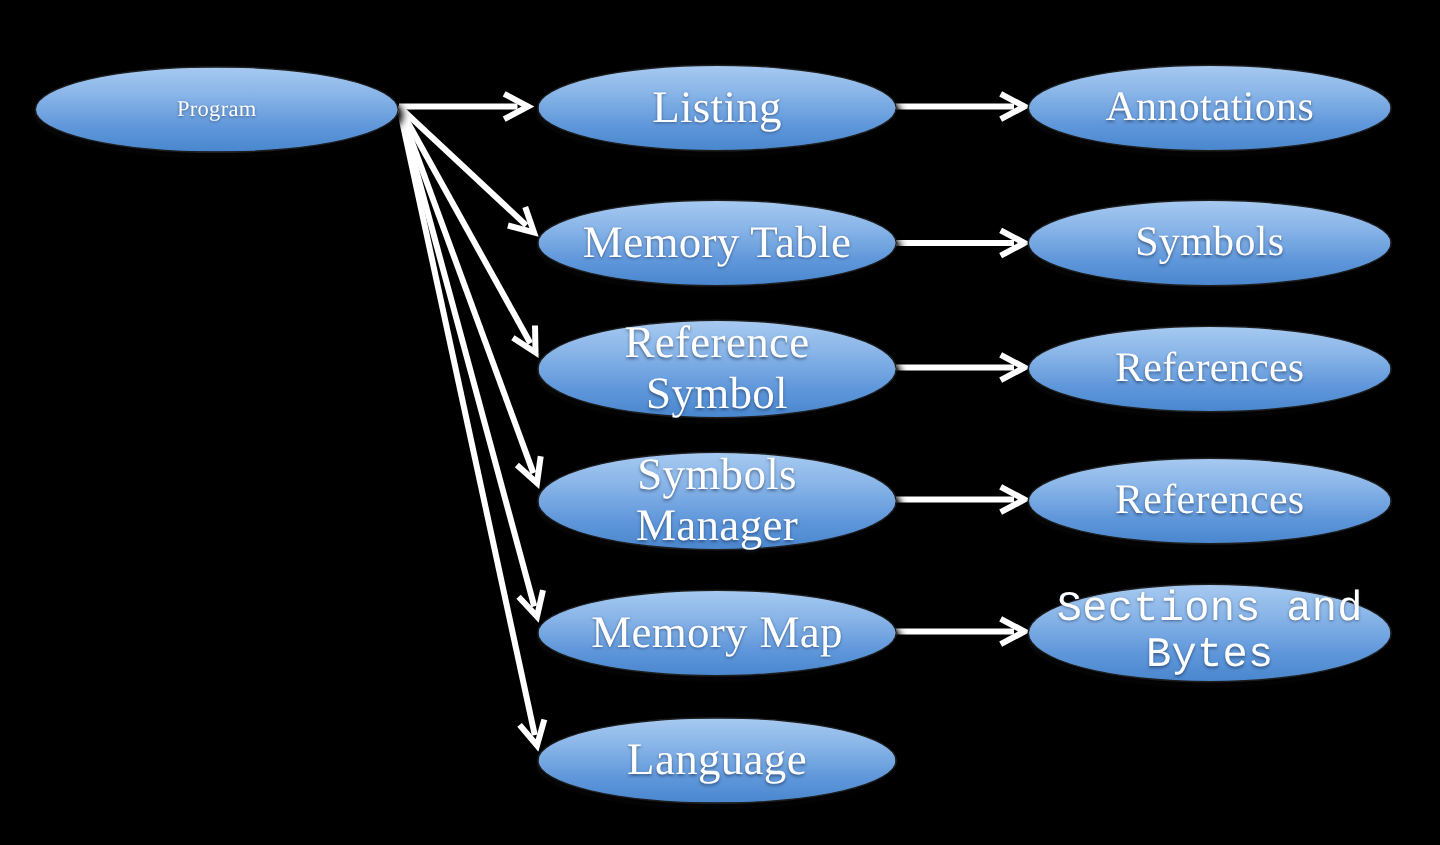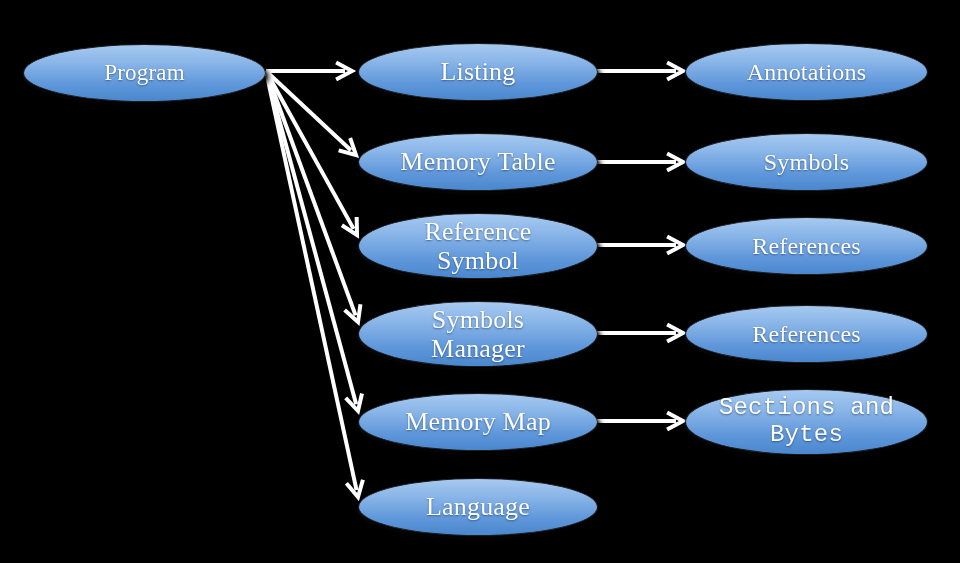--- a/index.html
+++ b/index.html
@@ -38,23 +38,23 @@
     text-shadow: 0 1px 2px rgba(20,40,70,0.55);
     line-height: 1.12;
     letter-spacing: 0.2px;
     z-index: 2;
   }
   .node-label {
     display: block;
     padding: 0 12px;
     white-space: pre-line;
   }
-  .node.root   { font-size: 23px; }
-  .node.mid    { font-size: 26px; justify-content: center; }
-  .node.leaf   { font-size: 24px; }
+  .node.root   { font-size: 15px; }
+  .node.mid    { font-size: 30px; justify-content: center; }
+  .node.leaf   { font-size: 28px; }
 </style>
 </head>
 <body>
 
 <div id="canvas">
 
   <svg id="edge-layer" viewBox="0 0 960 563" xmlns="http://www.w3.org/2000/svg">
       <g>
         <line x1="266" y1="71" x2="345" y2="71" stroke="#ffffff" stroke-width="4"></line>
         <polyline points="336.10694332853933,79.45048813014603 352,71 336.10694332853933,62.549511869853966" fill="none" stroke="#ffffff" stroke-width="4" stroke-linecap="butt" stroke-linejoin="miter"></polyline>

